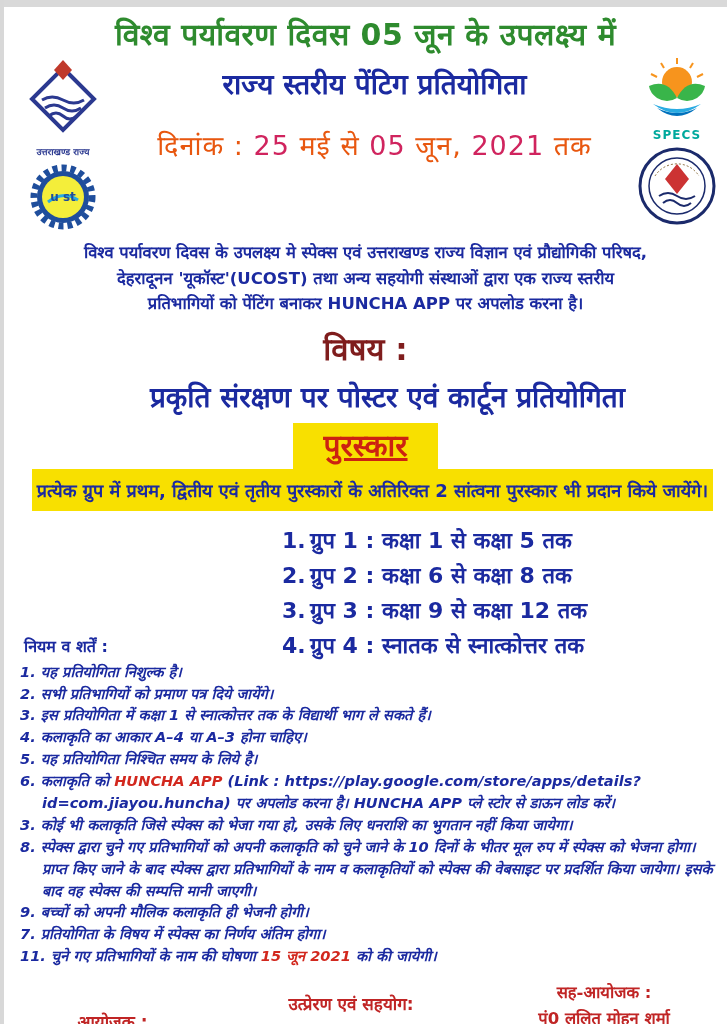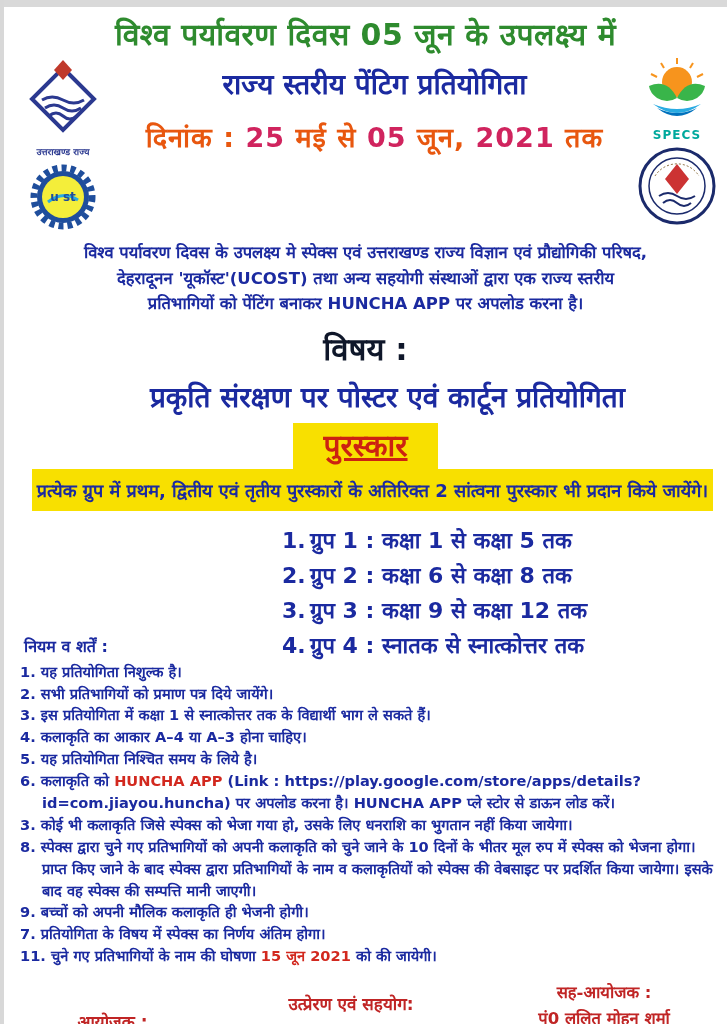--- a/index.html
+++ b/index.html
@@ -9,47 +9,47 @@
   .scan-strip { height:7px; background:#d9d9d9; width:100%; }
 
   .top-title { text-align:center; color:#2e8b2e; font-weight:bold; font-size:30px; margin-top:6px; letter-spacing:0.5px; }
 
   .header-row { display:flex; width:100%; margin-top:2px; }
   .logo-col-left { width:118px; display:flex; flex-direction:column; align-items:center; padding-top:2px; }
   .logo-col-right { width:100px; display:flex; flex-direction:column; align-items:center; padding-top:0; }
   .header-center { flex:1; text-align:center; }
   .event-title { color:#1b2aa0; font-weight:bold; font-size:28px; margin-top:8px; }
   .event-title2 { color:#1b2aa0; font-weight:bold; font-size:28px; margin-top:6px; }
-  .date-line { font-weight:bold; font-size:27px; margin-top:16px; letter-spacing:1px; }
+  .date-line { font-weight:normal; font-size:27px; margin-top:24px; letter-spacing:1px; }
   .date-line .or { color:#e8570f; }
   .date-line .cr { color:#d0245e; }
 
   .logo-caption { font-size:9px; color:#2b3990; font-weight:bold; margin-top:1px; }
   .specs-caption { font-size:12px; color:#00a99d; font-weight:bold; letter-spacing:1px; margin-top:0; }
 
   .intro { text-align:center; color:#1b2aa0; font-weight:bold; font-size:16.5px; line-height:1.55; margin-top:6px; }
 
-  .subject-label { text-align:center; color:#0f172a; font-weight:bold; font-size:31px; margin-top:10px; }
+  .subject-label { text-align:center; color:#7f1d1d; font-weight:bold; font-size:31px; margin-top:10px; }
   .subject-title { text-align:center; color:#1b2aa0; font-weight:bold; font-size:28px; margin-top:8px;padding-left:44px; }
 
   .prize-wrap { text-align:center; margin-top:8px; }
   .prize-box { display:inline-block; background:#f8e000; color:#cc2211; font-weight:bold; font-size:30px;
     padding:1px 30px 4px 30px; text-decoration:underline; }
   .prize-band { background:#f8e000; color:#1b2aa0; font-weight:bold; font-size:18px; text-align:center;
     margin:0 14px 0 28px; padding:9px 4px; }
 
   .groups-row { display:flex; margin-top:8px; }
   .rules-heading-cell { width:278px; display:flex; align-items:flex-end; padding-left:20px; padding-bottom:2px; }
   .rules-heading { color:#1b2aa0; font-weight:bold; font-size:16px; }
   .groups { color:#1b2aa0; font-weight:bold; font-size:22px; }
   .group-line { margin-top:5px; }
   .group-line .gnum { display:inline-block; width:28px; }
 
   .rules { margin:2px 8px 0 16px; color:#1b2aa0; font-weight:bold; font-size:14.6px; line-height:1.5; }
-  .rule { padding-left:22px; text-indent:-22px; }
+  .rule { padding-left:22px; text-indent:-22px;font-style:italic; }
   .hl-red { color:#d2281e; }
 
   .org-row { display:flex; margin-top:10px; text-align:center; color:#c02525; font-weight:bold; }
   .org-col1 { width:30%; padding-top:30px; font-size:17px; }
   .org-col2 { width:36%; padding-top:12px; font-size:17px; }
   .org-col3 { width:34%; padding-top:0; font-size:16.5px; }
   .org-line { margin-top:3px; }
 </style>
 </head>
 <body>

